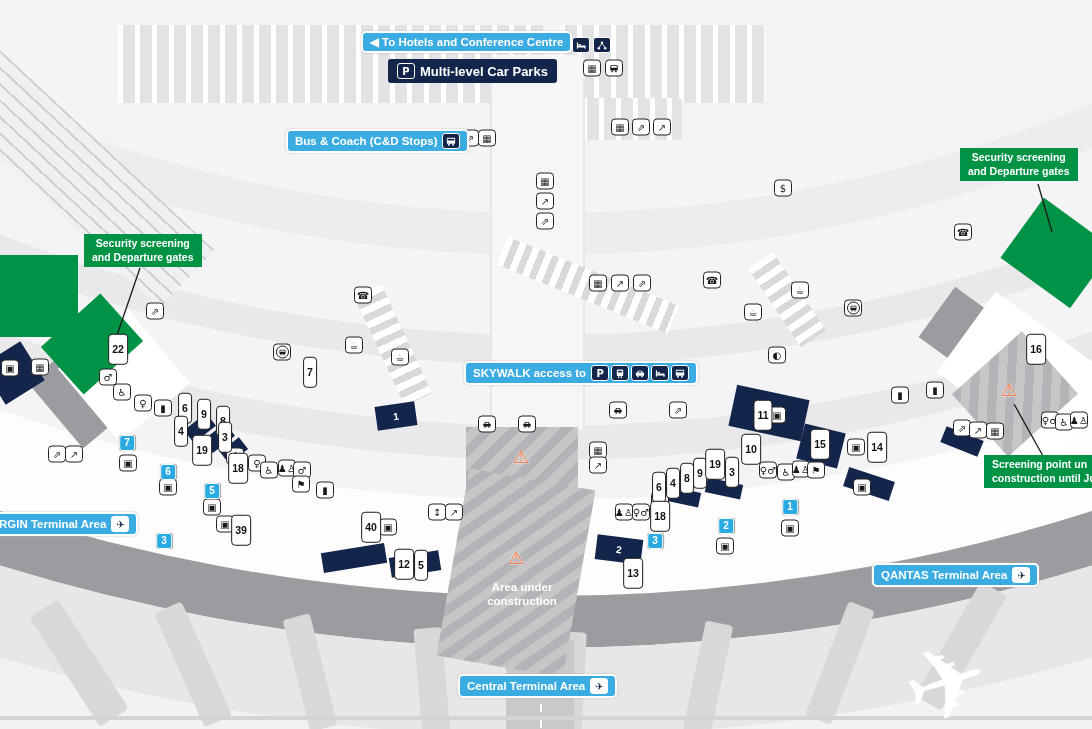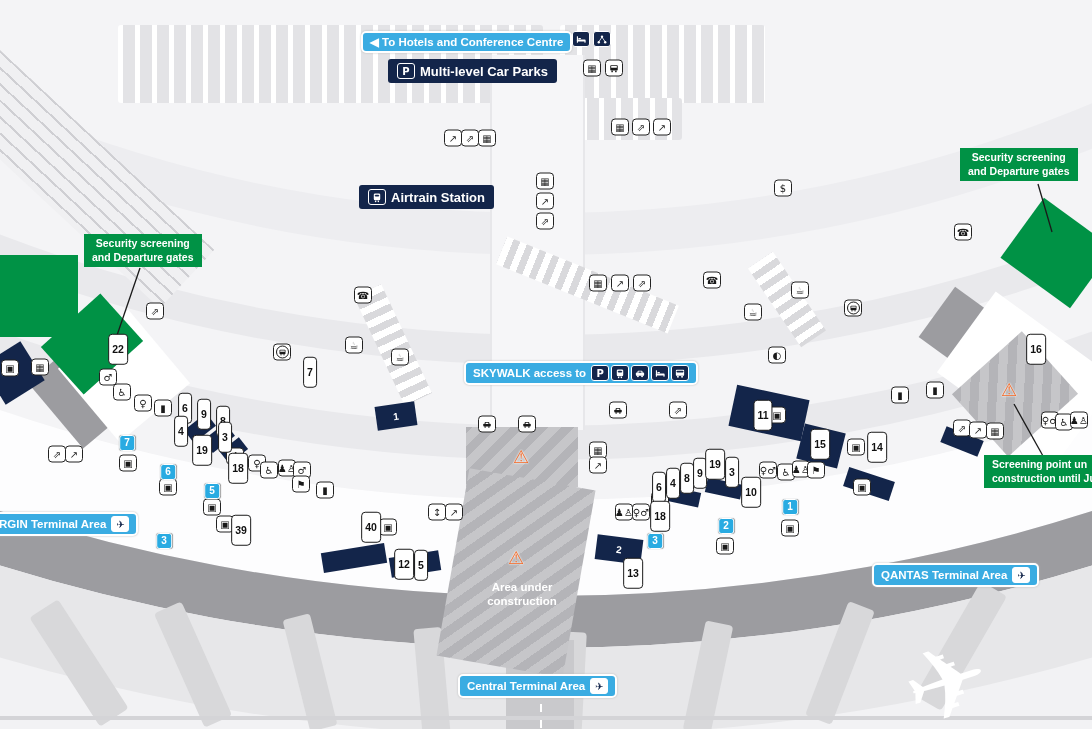--- a/index.html
+++ b/index.html
@@ -38,21 +38,21 @@
   .icon .circ{width:13px;height:13px;border:1.3px solid #1a1a1a;border-radius:50%;display:flex;align-items:center;justify-content:center}
   .icon .circ .isvg{width:9px;height:8px}
   .icon.warn{background:transparent;border:none;color:#f26522;font-size:18px;text-shadow:0 0 2px #fff,0 0 2px #fff;z-index:26}
   .icon.k-info{font-family:"Liberation Serif",serif;font-style:italic;font-weight:bold;font-size:12px}
   
   .wm{position:absolute;z-index:35;background:#fff;border:1.6px solid #1a1a1a;border-radius:4px;color:#111;
       font-weight:bold;font-size:10.5px;line-height:1;padding:9px 3px;transform:translate(-50%,-50%)}
   .bm{position:absolute;z-index:35;background:#29abe2;border:1.5px solid #fff;border-radius:3px;color:#fff;
       font-weight:bold;font-size:10px;line-height:1;padding:2px 4px;transform:translate(-50%,-50%);box-shadow:0 0 1px #8a8a8a}
   
-  .pillrow{position:absolute;display:flex;align-items:flex-start;gap:0;z-index:40}
+  .pillrow{position:absolute;display:flex;align-items:flex-end;gap:0;z-index:40}
   .pill{display:flex;align-items:center;gap:5px;background:#3aace2;border:2px solid #fff;border-radius:5px;
         color:#fff;font-size:11.5px;font-weight:bold;padding:2px 7px;white-space:nowrap;box-shadow:0 0 2px #b5b5b5}
   .pill.navy{background:#13254a;border:none;font-size:13px;padding:4px 9px;border-radius:3px;box-shadow:none}
   .sq{width:18px;height:16px;background:#13254a;border:1.4px solid #fff;border-radius:3px;display:flex;
       align-items:center;justify-content:center;color:#fff;font-size:10px;font-weight:bold;flex:0 0 auto;
       font-family:"DejaVu Sans",sans-serif;--winfill:#13254a}
   .sq .isvg{width:12px;height:11px;fill:currentColor}
   .light .sq{background:#fff;color:#13254a;border-color:#fff;--winfill:#fff}
   
   .glabel{position:absolute;background:#009245;color:#fff;font-weight:bold;font-size:10.5px;line-height:1.3;
@@ -290,21 +290,21 @@
       <div class="wm" style="left: 371px; top: 527px;">40</div>
       <div class="wm" style="left: 241px; top: 530px;">39</div>
       <div class="wm" style="left: 404px; top: 564px;">12</div>
       <div class="wm" style="left: 421px; top: 565px;">5</div>
       <div class="wm" style="left: 659px; top: 487px;">6</div>
       <div class="wm" style="left: 673px; top: 483px;">4</div>
       <div class="wm" style="left: 687px; top: 478px;">8</div>
       <div class="wm" style="left: 700px; top: 473px;">9</div>
       <div class="wm" style="left: 715px; top: 464px;">19</div>
       <div class="wm" style="left: 732px; top: 472px;">3</div>
-      <div class="wm" style="left: 751px; top: 492px;">10</div>
+      <div class="wm" style="left: 751px; top: 449px;">10</div>
       <div class="wm" style="left: 660px; top: 516px;">18</div>
       <div class="wm" style="left: 633px; top: 573px;">13</div>
       <div class="wm" style="left: 763px; top: 415px;">11</div>
       <div class="wm" style="left: 820px; top: 444px;">15</div>
       <div class="wm" style="left: 877px; top: 447px;">14</div>
       <div class="wm" style="left: 1036px; top: 349px;">16</div>
       <div class="bm" style="left: 127px; top: 443px;">7</div>
       <div class="bm" style="left: 168px; top: 472px;">6</div>
       <div class="bm" style="left: 212px; top: 491px;">5</div>
       <div class="bm" style="left: 164px; top: 541px;">3</div>
@@ -333,34 +333,34 @@
 
   <div class="pillrow" style="left:388px;top:59px">
     <span class="pill navy">
         <span class="istrip" style="display:flex">
           <span class="sq">P</span>
         </span>
       <span>Multi-level Car Parks</span>
       </span>
   </div>
 
-
-
-  <div class="pillrow" style="left:359px;top:185px">
-    <span class="pill navy">
-        <span class="istrip" style="display:flex">
+  <div class="pillrow" style="left:286px;top:129px">
+    <span class="pill">
+        <span>Bus &amp; Coach (C&amp;D Stops)</span>
+      <span class="istrip" style="display:flex">
           <span class="sq">
             <svg class="isvg" viewBox="0 0 24 24">
-              <use href="#sym-train"></use>
+              <use href="#sym-bus"></use>
             </svg>
           </span>
         </span>
-      <span>Airtrain Station</span>
-      </span>
-  </div>
+      </span>
+  </div>
+
+
 
   <div class="pillrow" style="left:464px;top:361px">
     <span class="pill">
         <span>SKYWALK access to</span>
       <span class="istrip" style="display:flex;gap:2px">
           <span class="sq">P</span>
           <span class="sq">
             <svg class="isvg" viewBox="0 0 24 24">
               <use href="#sym-train"></use>
             </svg>

